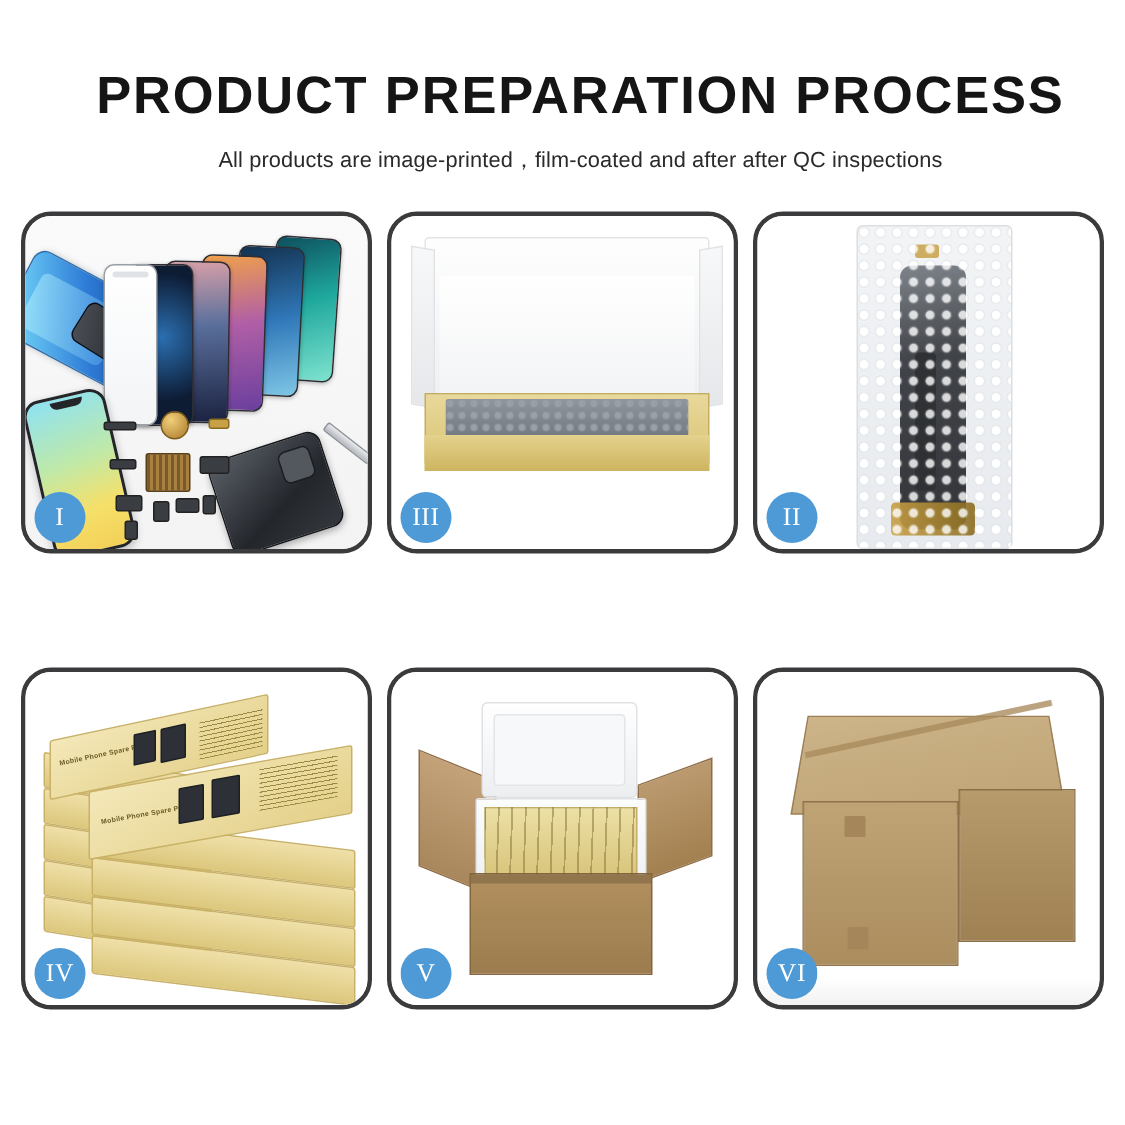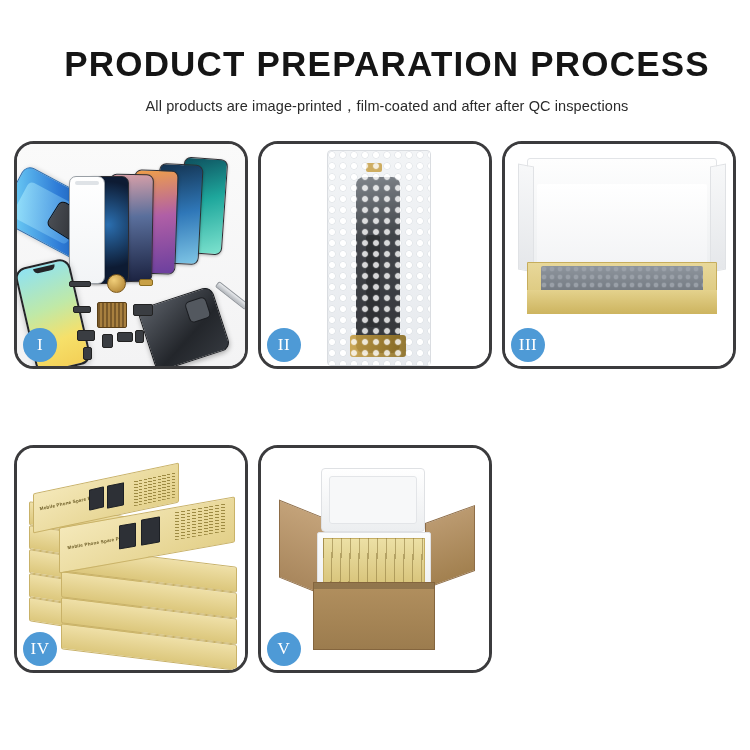--- a/index.html
+++ b/index.html
@@ -354,40 +354,40 @@
         <div class="chip" style="left:100px;top:188px;width:16px;height:10px;"></div>
         <div class="chip" style="left:118px;top:186px;width:9px;height:13px;"></div>
         <div class="chip" style="left:116px;top:160px;width:20px;height:12px;"></div>
         <div class="chip" style="left:56px;top:162px;width:18px;height:7px;"></div>
         <div class="chip" style="left:66px;top:203px;width:9px;height:13px;"></div>
       </div>
       <div class="badge">I</div>
     </div>
 
     <div class="panel">
+      <div class="panel-inner p3">
+        <div class="b3-lid"></div>
+        <div class="b3-foam"></div>
+        <div class="b3-base"></div>
+        <div class="b3-bubble"></div>
+        <div class="b3-base-front"></div>
+      </div>
+      <div class="badge">III</div>
+    </div>
+
+    <div class="panel">
       <div class="panel-inner p2">
         <div class="bubblebag">
           <div class="bagpart"></div>
           <div class="bag-flex"></div>
           <div class="bag-tape"></div>
           <div class="bubble-overlay"></div>
         </div>
       </div>
       <div class="badge">II</div>
-    </div>
-
-    <div class="panel">
-      <div class="panel-inner p3">
-        <div class="b3-lid"></div>
-        <div class="b3-foam"></div>
-        <div class="b3-base"></div>
-        <div class="b3-bubble"></div>
-        <div class="b3-base-front"></div>
-      </div>
-      <div class="badge">III</div>
     </div>
 
     <div class="panel">
       <div class="panel-inner p4">
         <div class="stack">
 
           <div class="sbox" style="left:2px;top:40px;width:112px;height:24px;transform:skewY(9deg);"></div>
           <div class="sbox" style="left:2px;top:64px;width:112px;height:24px;transform:skewY(9deg);"></div>
           <div class="sbox" style="left:2px;top:88px;width:112px;height:24px;transform:skewY(9deg);"></div>
           <div class="sbox" style="left:2px;top:112px;width:112px;height:24px;transform:skewY(9deg);"></div>
@@ -420,15 +420,27 @@
         <div class="v-flapR"></div>
         <div class="v-foamlid"></div>
         <div class="v-foambox"></div>
         <div class="v-inner"></div>
         <div class="v-slats"></div>
         <div class="v-body"></div>
       </div>
       <div class="badge">V</div>
     </div>
 
+    <div class="panel">
+      <div class="panel-inner p6">
+        <div class="c-top"></div>
+        <div class="c-seam"></div>
+        <div class="c-side"></div>
+        <div class="c-front"></div>
+        <div class="c-tape1"></div>
+        <div class="c-tape2"></div>
+        <div class="shadow-soft"></div>
+      </div>
+      <div class="badge">VI</div>
+    </div>
 
   </div>
 </div>
 
 </body></html>

